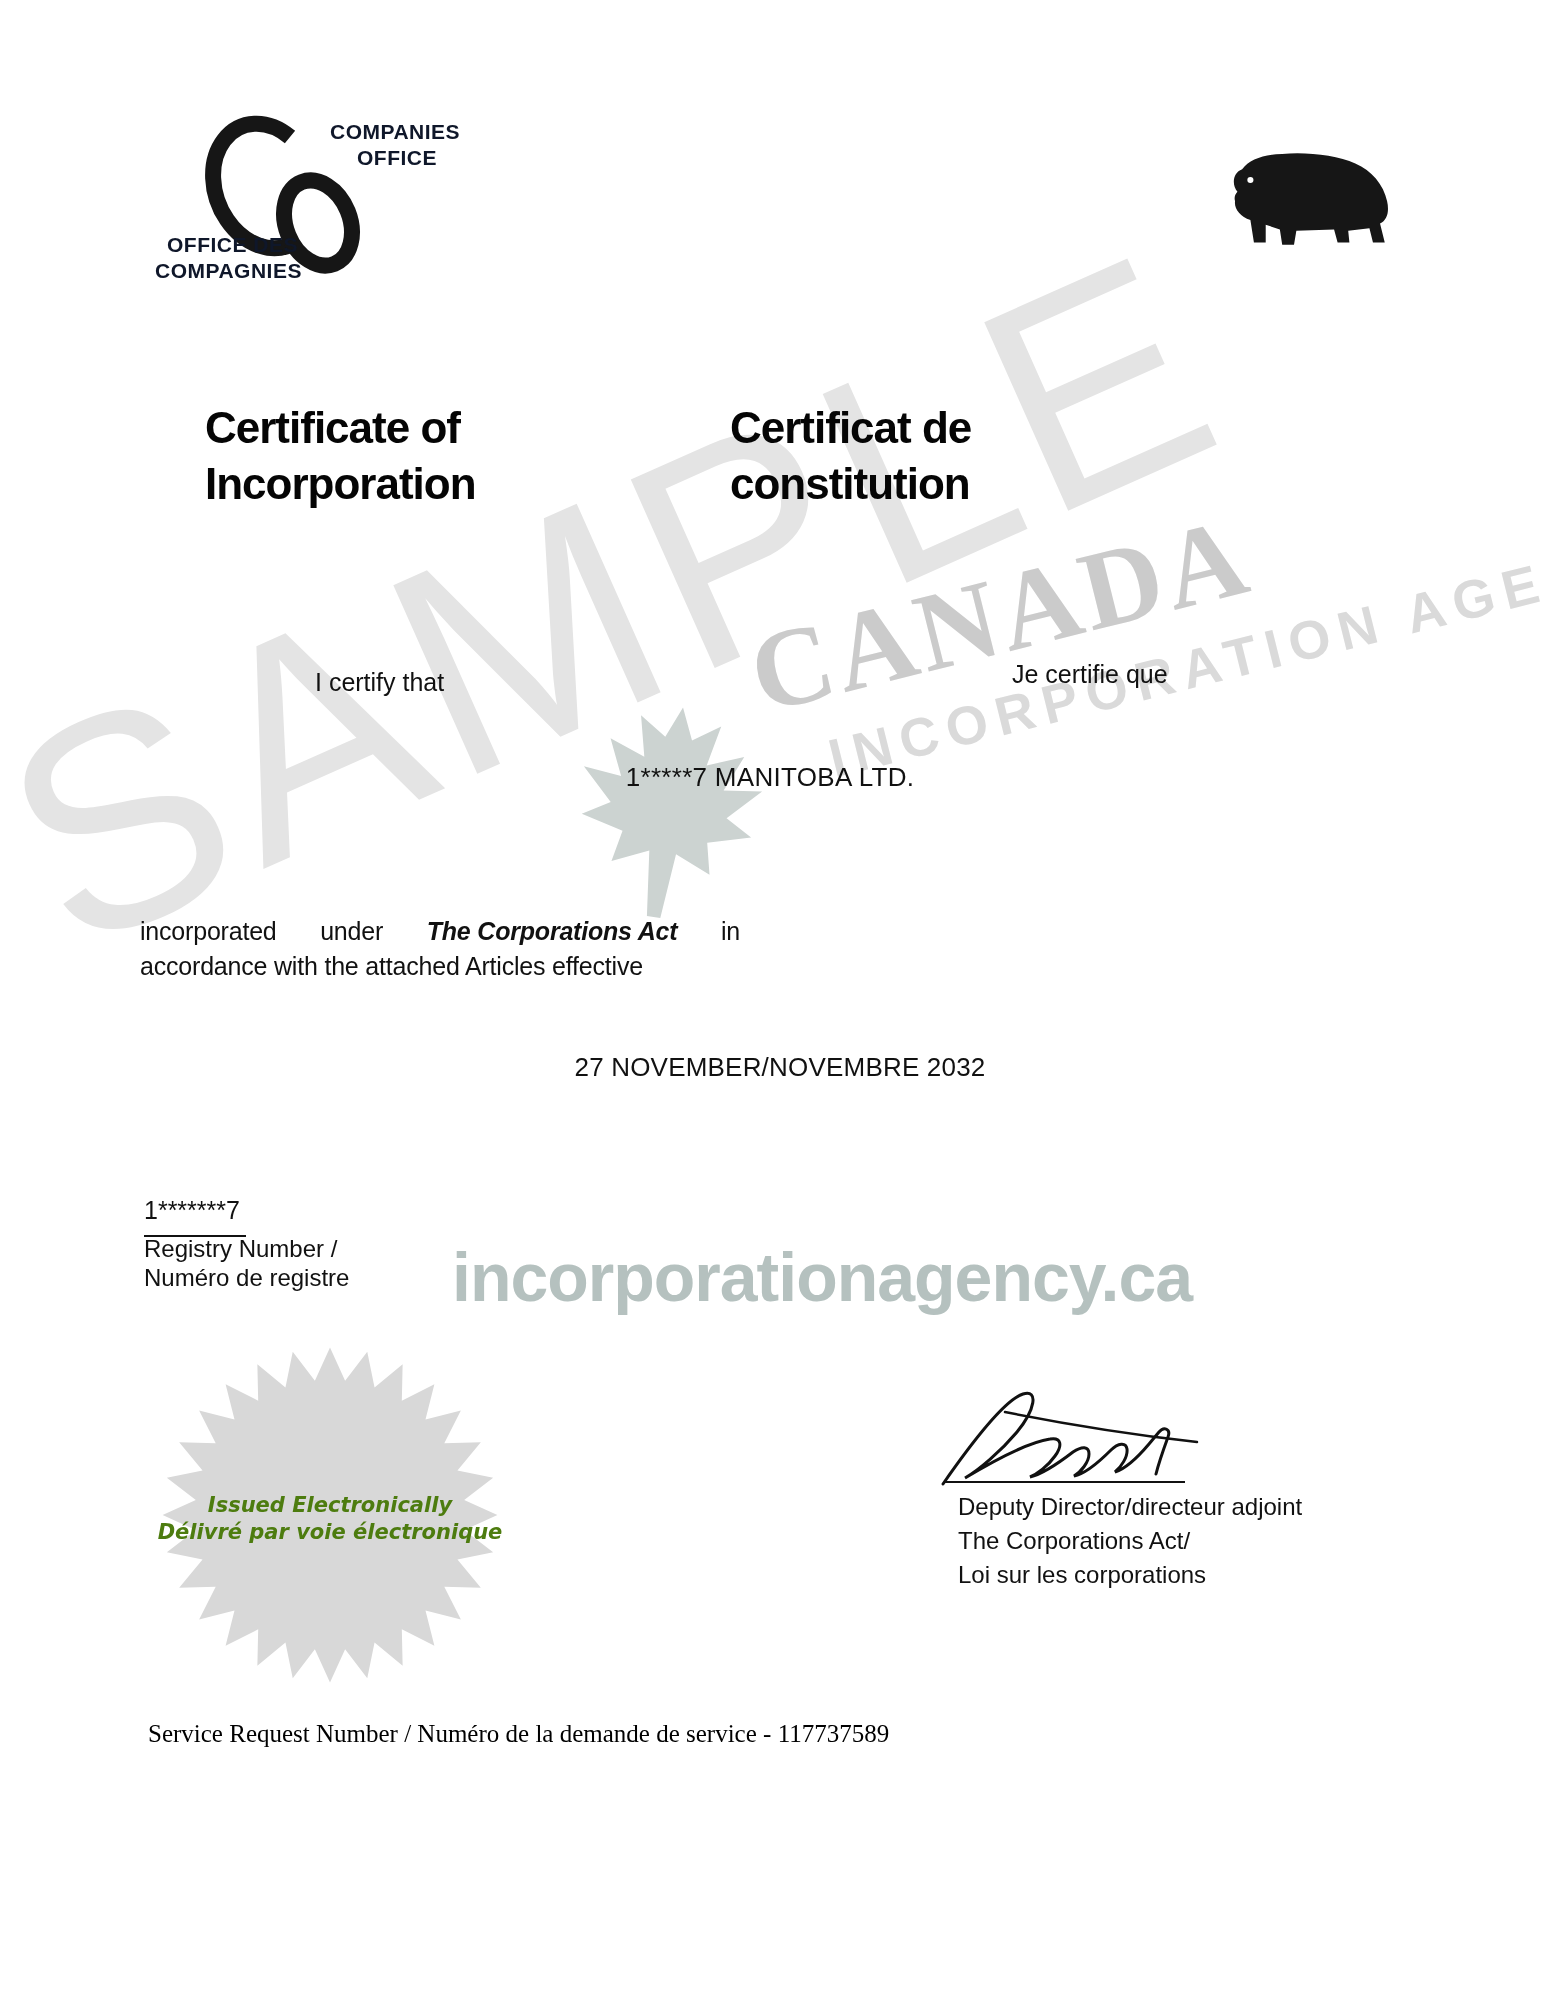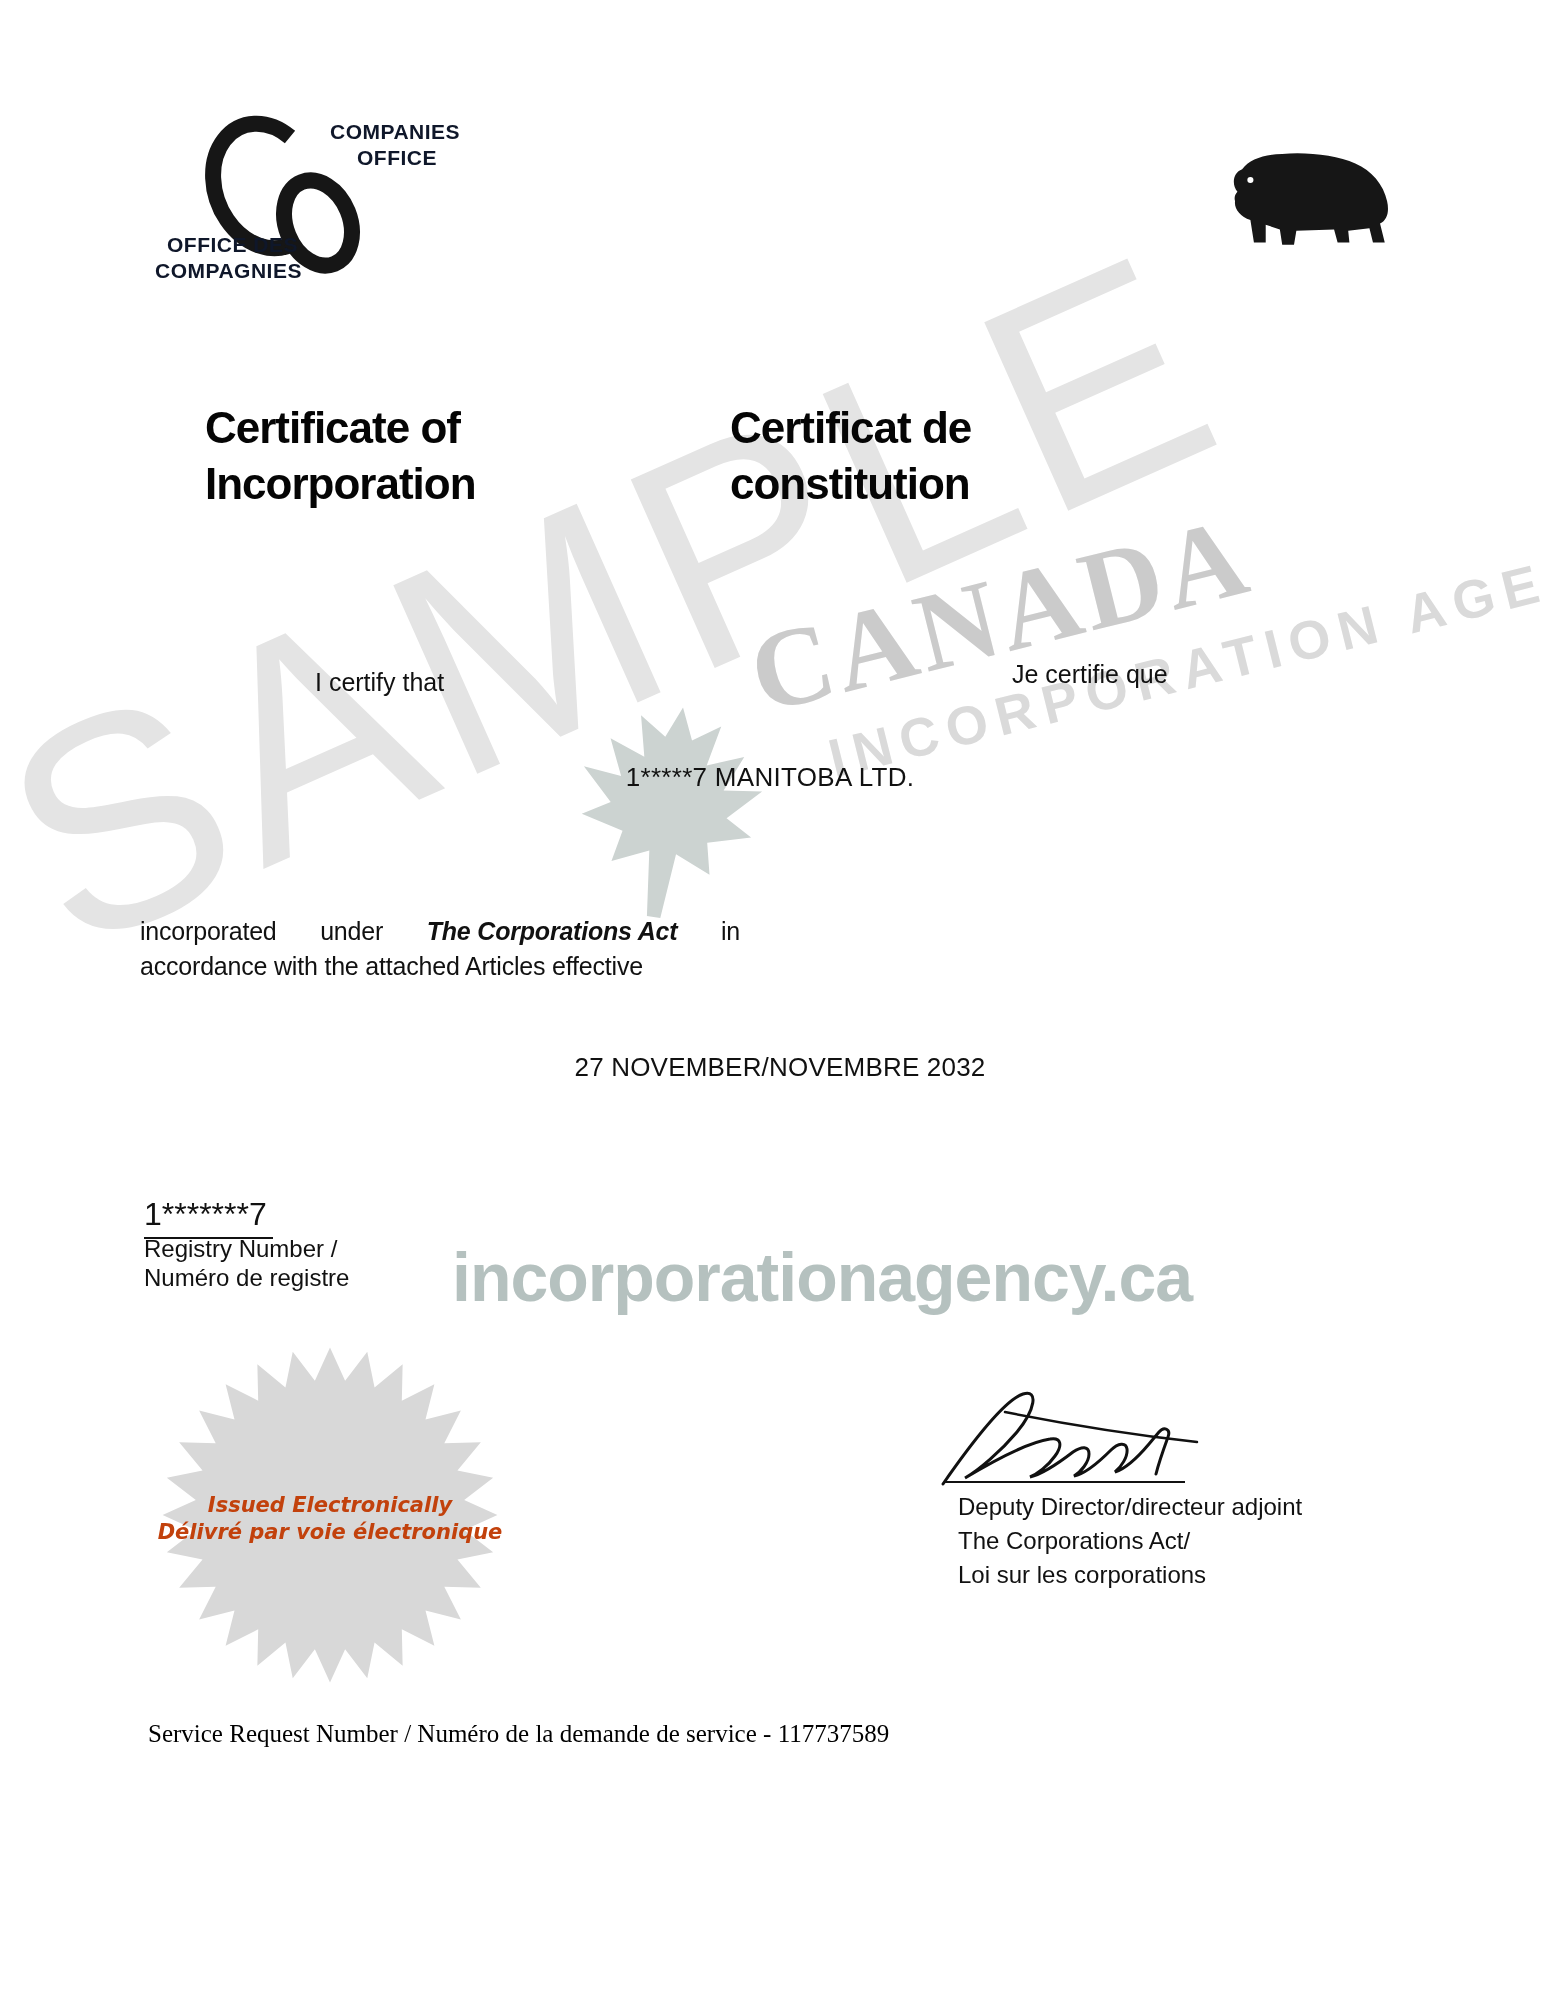--- a/index.html
+++ b/index.html
@@ -40,28 +40,28 @@
   
   .title{font-size:44px;font-weight:700;letter-spacing:-1px;line-height:56px;color:#050505;}
   .certify{font-size:25px;}
   .company{left:450px;top:762px;width:640px;text-align:center;font-size:26px;letter-spacing:.3px;}
   .para{font-size:25px;line-height:35px;letter-spacing:-0.2px;}
   .para .line1-flex{display:flex;justify-content:space-between;width:600px;}
   .bi{font-weight:700;font-style:italic;}
   .date{left:450px;top:1052px;width:660px;text-align:center;font-size:26px;letter-spacing:.2px;}
 
   
-  .reg-num{left:144px;top:1196px;font-size:32px;border-bottom:2px solid #111;padding:0 6px 4px 0;}
+  .reg-num{left:144px;top:1196px;font-size:25px;border-bottom:2px solid #111;padding:0 6px 10px 0;}
   .reg-label{left:144px;top:1234px;font-size:24px;line-height:29px;}
 
   
   .seal-svg{left:150px;top:1335px;}
   .seal-text{
     left:150px;width:360px;text-align:center;font-family:"DejaVu Sans",sans-serif;
-    font-style:italic;font-weight:700;font-size:21px;color:#c2410c;line-height:27px;
+    font-style:italic;font-weight:700;font-size:21px;color:#4d7c0f;line-height:27px;
   }
 
   
   .sig-line{left:945px;top:1481px;width:240px;border-top:2px solid #111;height:0;}
   .sig-text{left:958px;top:1490px;font-size:24px;line-height:34px;}
 
   
   .footer-line{
     left:148px;top:1720px;font-family:"Liberation Serif",serif;font-size:25px;color:#000000;
     white-space:nowrap;

